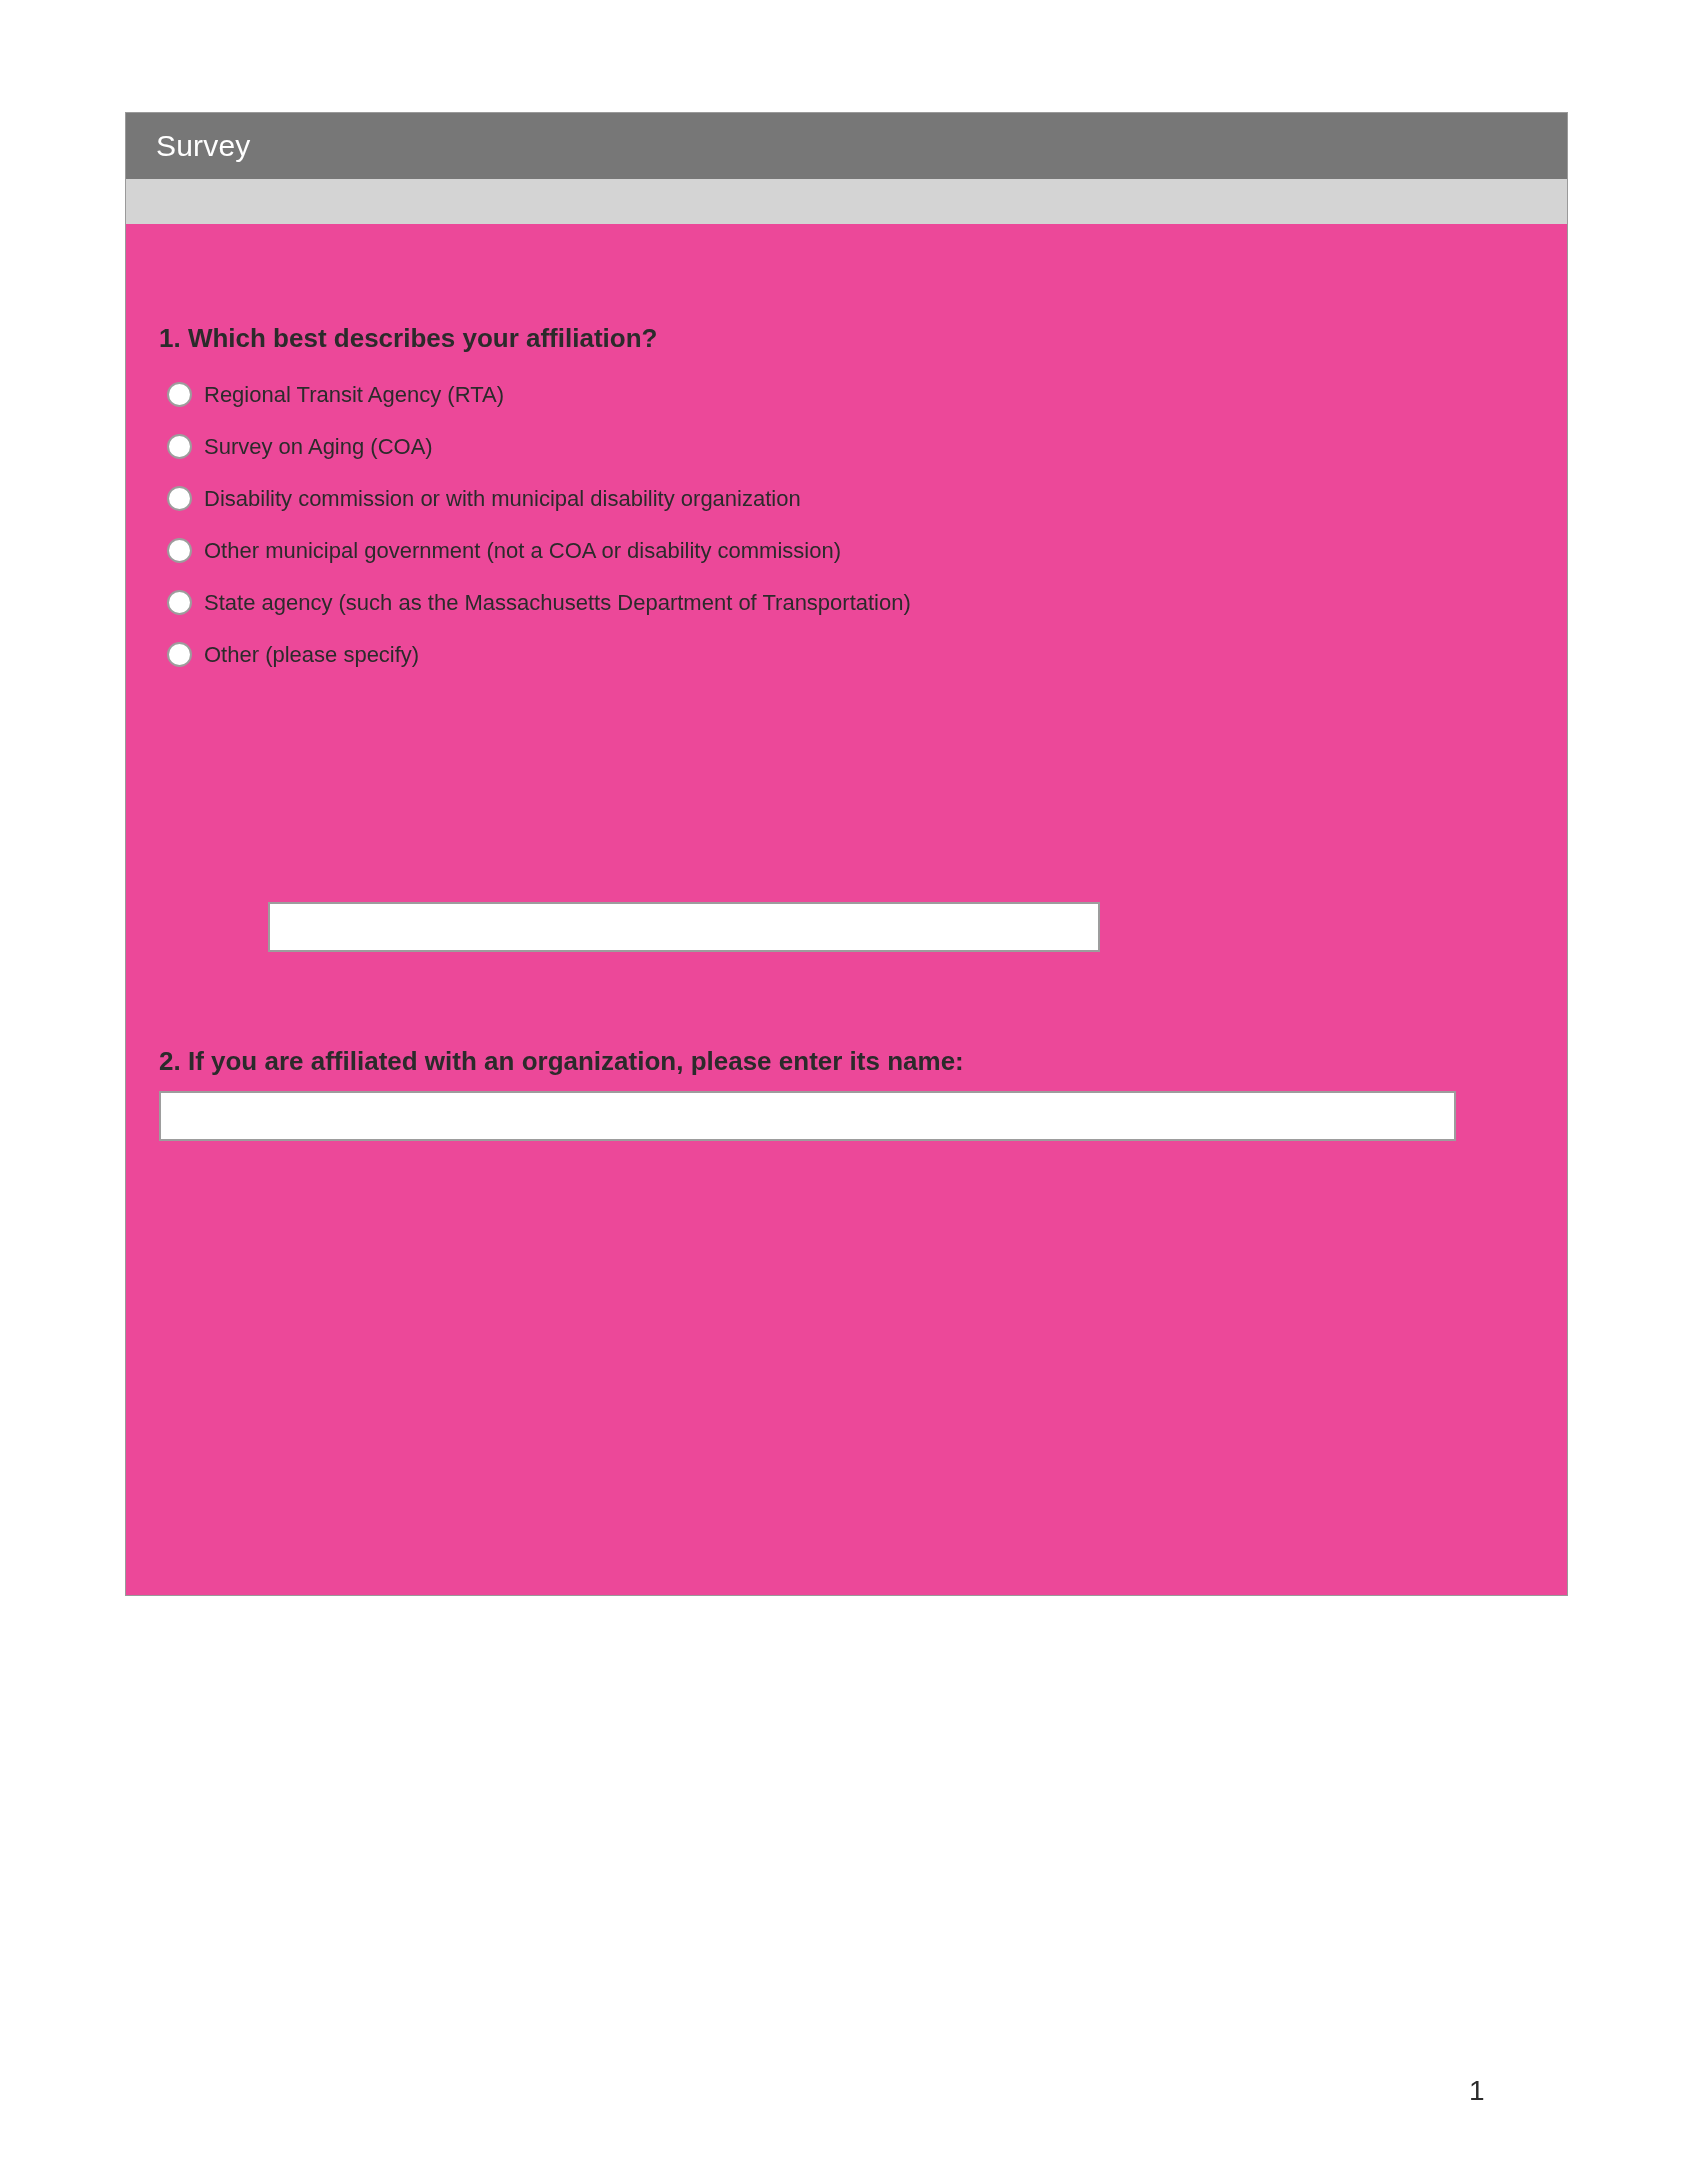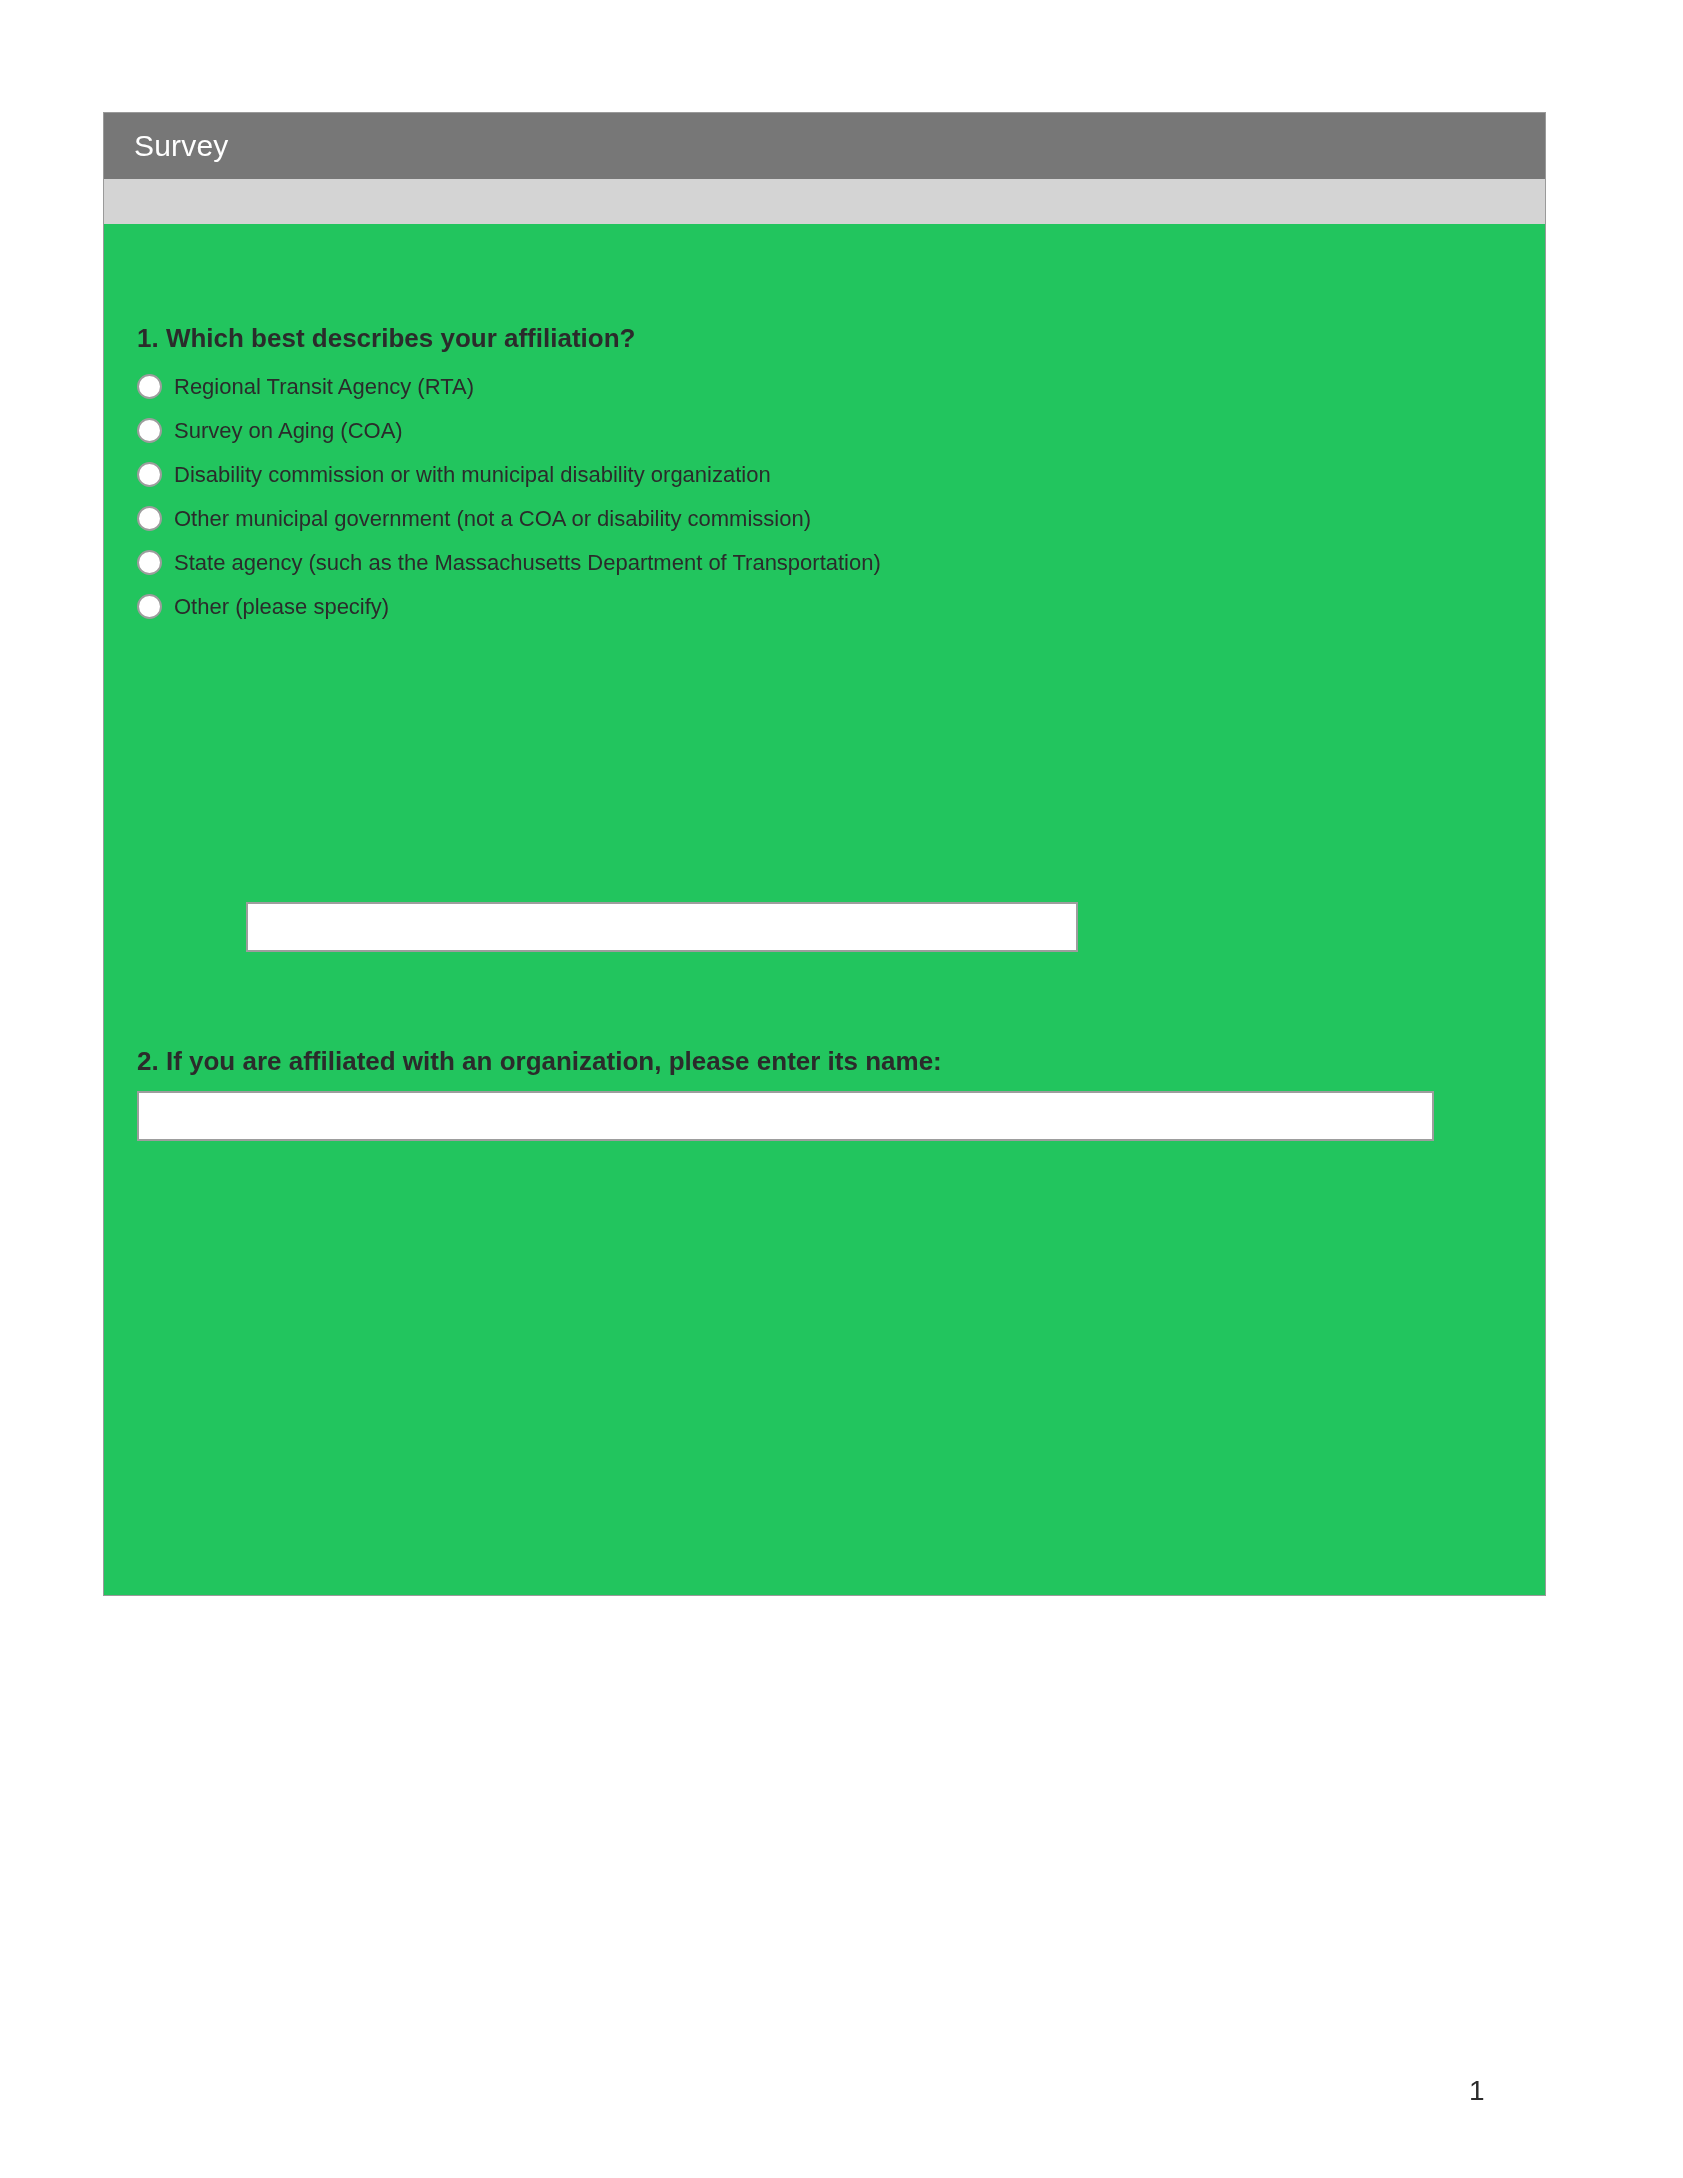--- a/index.html
+++ b/index.html
@@ -9,26 +9,26 @@
   }
   body {
     width: 1683px;
     height: 2178px;
     font-family: "Liberation Sans", sans-serif;
     -webkit-font-smoothing: antialiased;
   }
 
   #page {
     position: absolute;
-    left: 103px;
+    left: 125px;
     top: 112px;
     width: 1443px;
     height: 1484px;
     border: 1px solid #9a9a9a;
-    background: #22c55e;
+    background: #ec4899;
     box-sizing: border-box;
   }
 
   
   #title-bar {
     position: absolute;
     left: 0;
     top: 0;
     width: 100%;
     height: 66px;
@@ -86,21 +86,21 @@
     left: 0;
     top: 47px;
     width: 100%;
     margin: 0;
     padding: 0;
     list-style: none;
   }
   .option-row {
     position: relative;
     height: 44px;
-    margin: 0;
+    margin: 8px;
     padding: 0;
   }
   .radio-circle {
     position: absolute;
     left: 33px;
     top: 4px;
     width: 25px;
     height: 25px;
     border: 2px solid #9d9d9d;
     border-radius: 50%;

